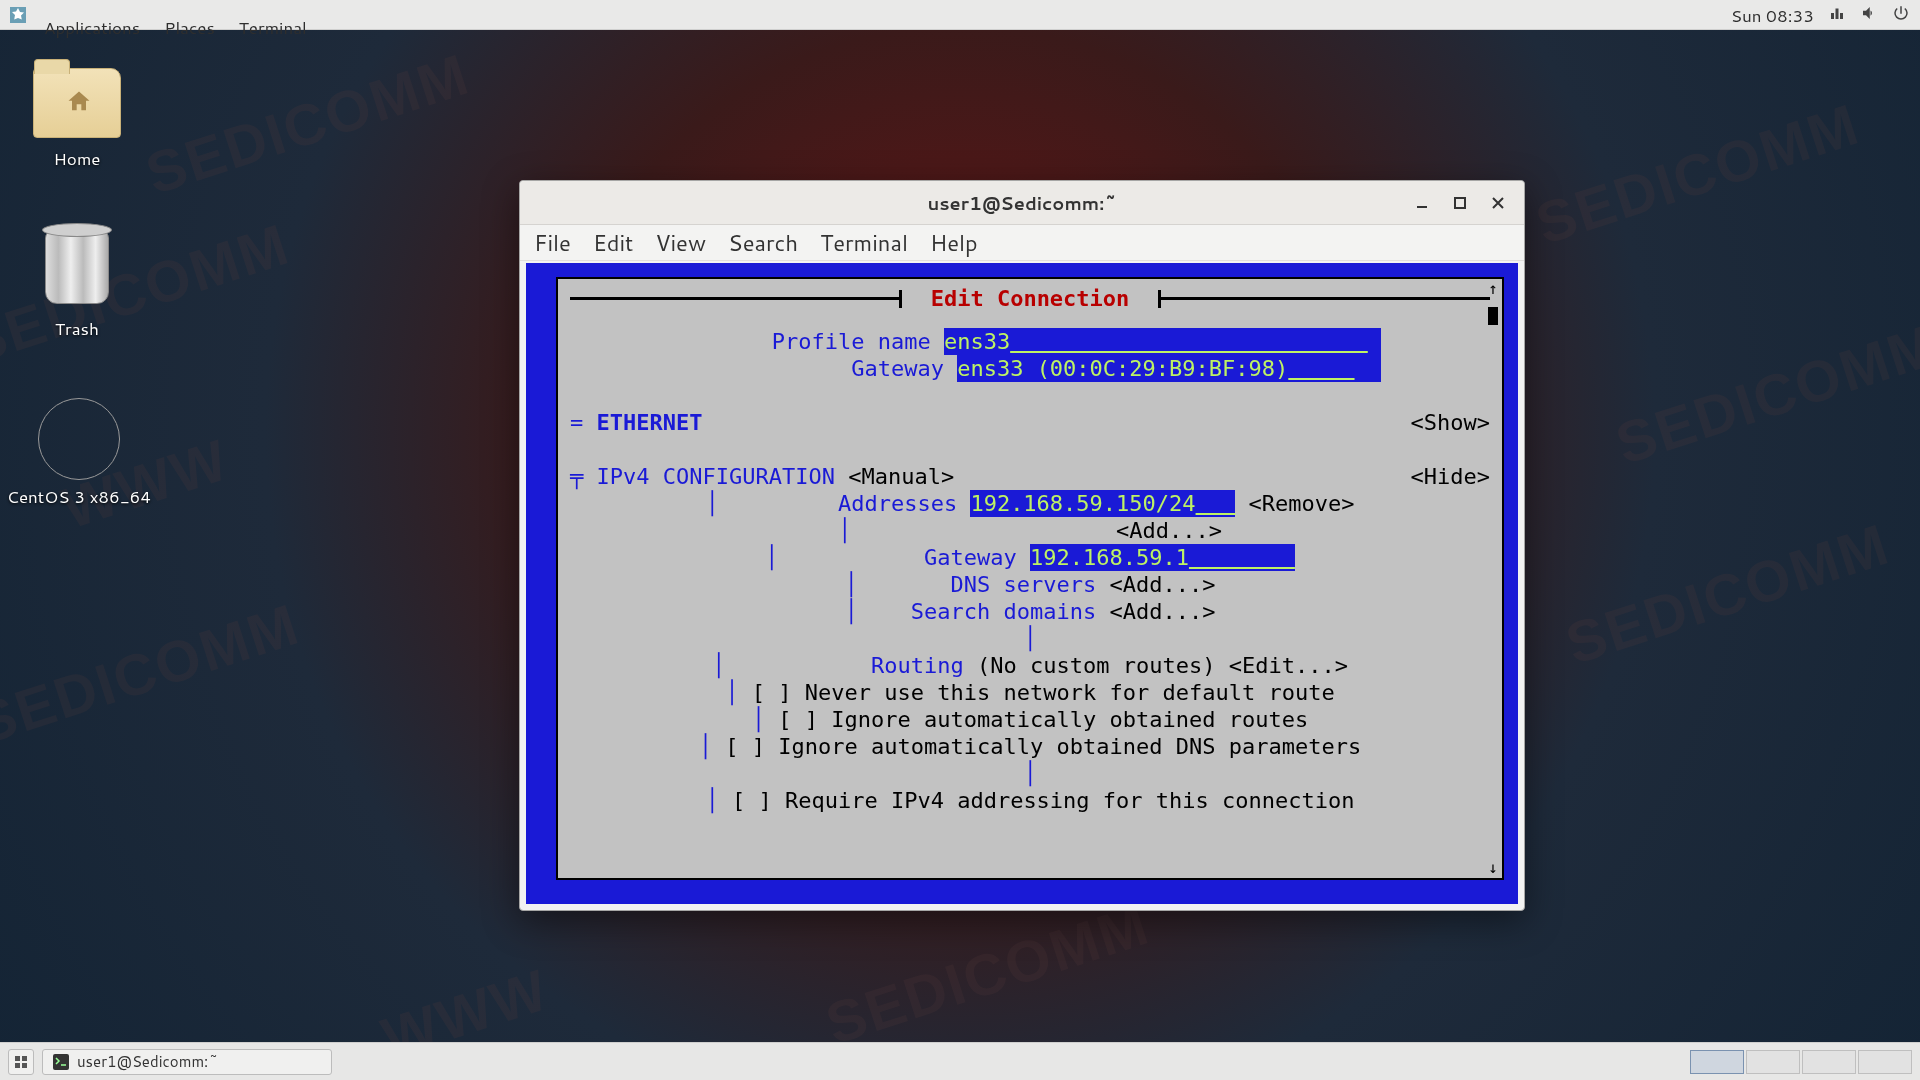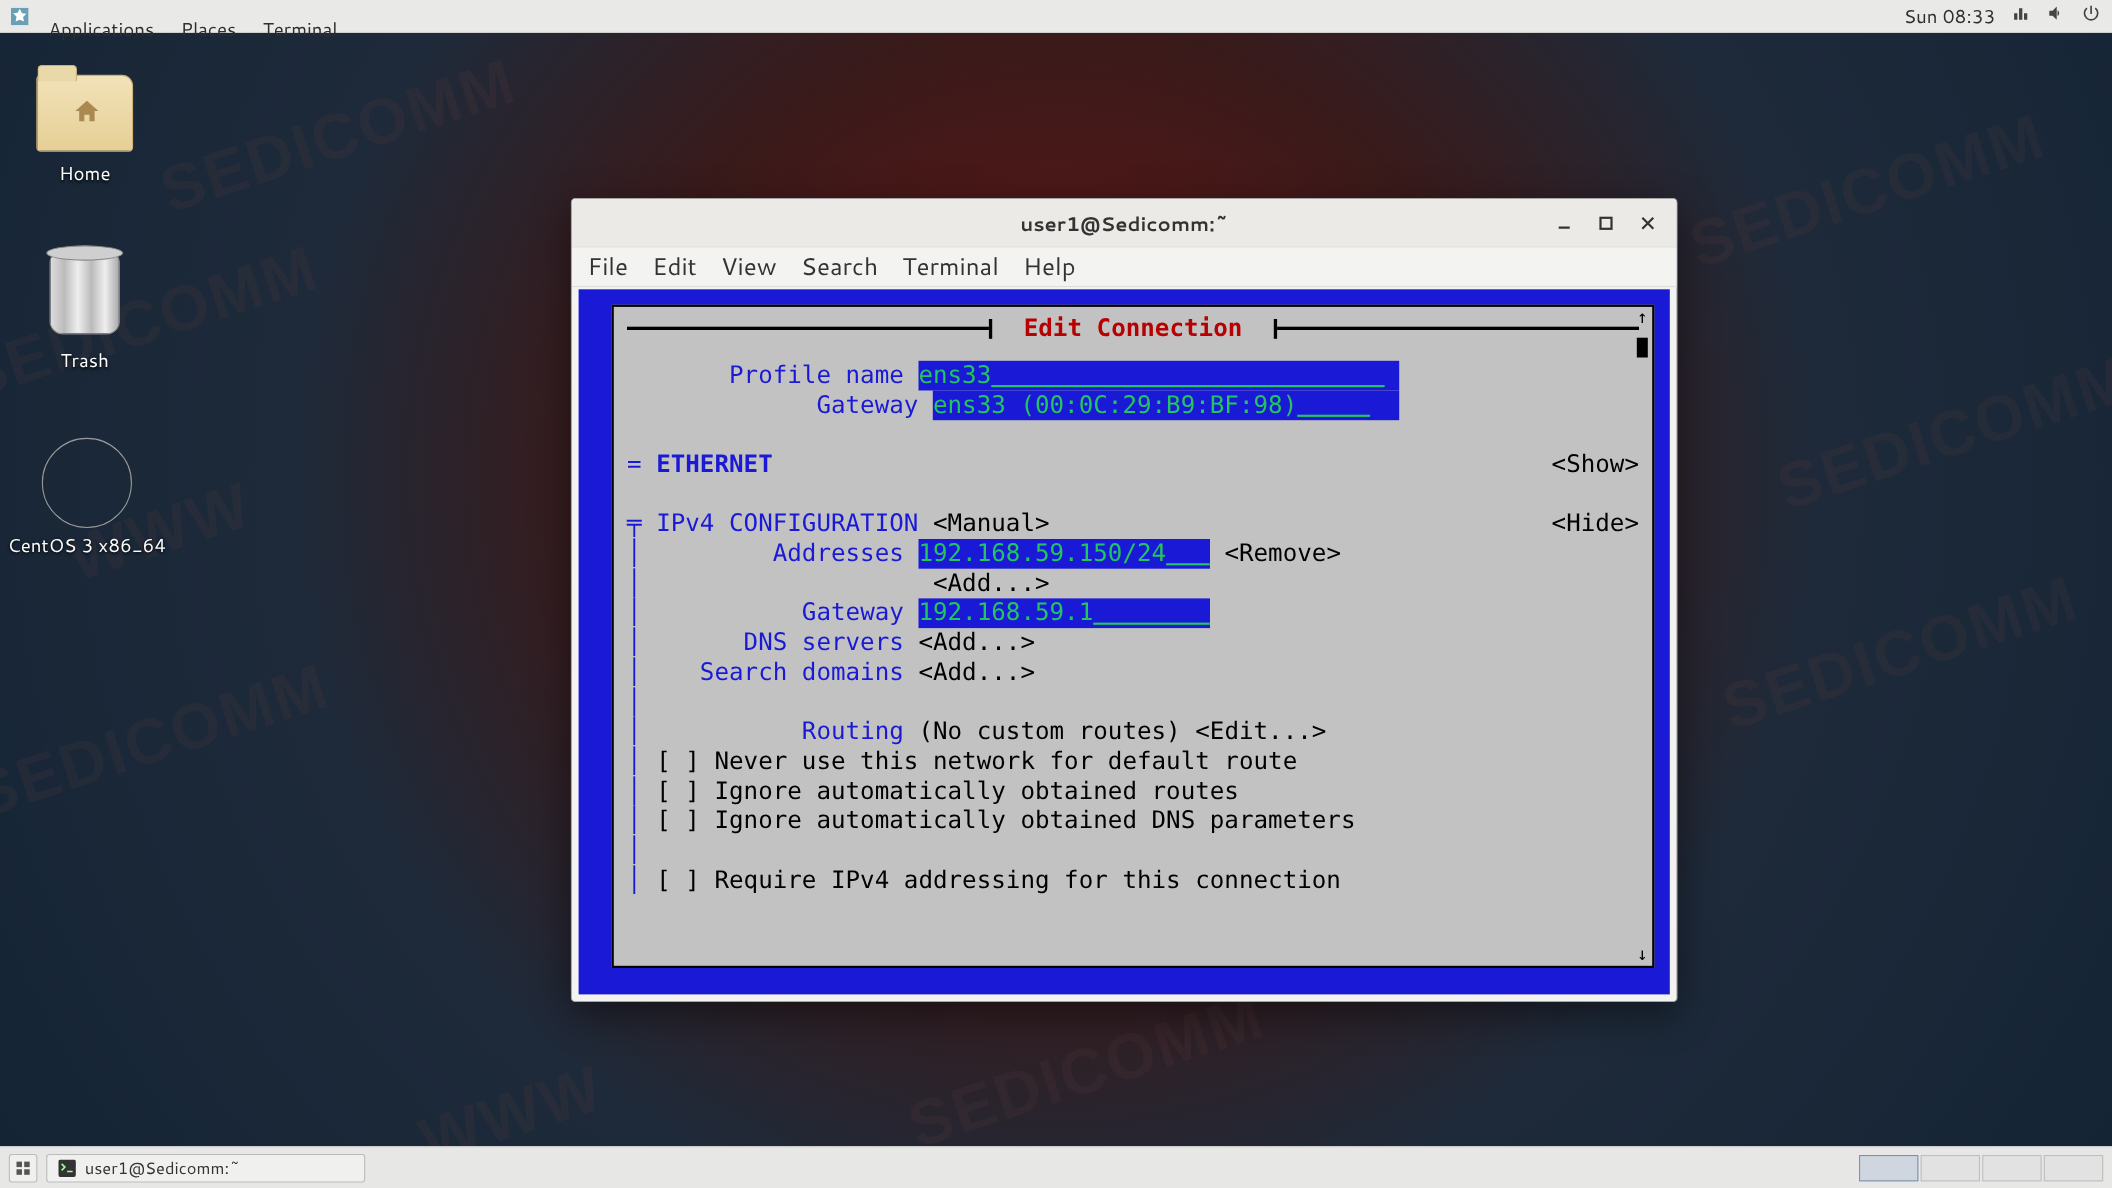--- a/index.html
+++ b/index.html
@@ -78,23 +78,23 @@
             border:2px solid #000;font-family:"DejaVu Sans Mono","Menlo",monospace;
             font-size:22px;line-height:27px;color:#000;padding:6px 12px 4px 12px;letter-spacing:0;margin-left:16px;}
 #term-inner .titleflank{display:flex;align-items:center;gap:0;}
 #term-inner .rule{flex:1;border-top:3px solid #000;}
 #term-inner .tui-title{color:#b80000;font-weight:bold;padding:0 10px;white-space:pre;}
 .scrollcol{position:absolute;right:2px;top:2px;bottom:2px;width:14px;}
 .scrollcol .up,.scrollcol .dn{font-size:16px;line-height:1;color:#000;text-align:center;}
 .scrollcol .thumb{position:absolute;top:26px;right:2px;width:10px;height:18px;background:#000;}
 .scrollcol .dn{position:absolute;bottom:0;left:0;right:0;}
 
-.mono{font-family:inherit;white-space:pre;}
+.mono{font-family:inherit;white-space:pre;justify-content:center;}
 .lbl{color:#1a1ad6;}
-.inv{background:#1a1ad6;color:#22c55e;}
+.inv{background:#1a1ad6;color:#bef264;}
 .row{display:flex;white-space:pre;}
 .pad{display:inline-block;}
 </style>
 </head>
 <body>
 
 <div id="desktop">
 
   <div class="wm" style="top:90px;left:140px;font-size:58px">SEDICOMM</div>
   <div class="wm" style="top:260px;left:-40px;font-size:58px">SEDICOMM</div>

